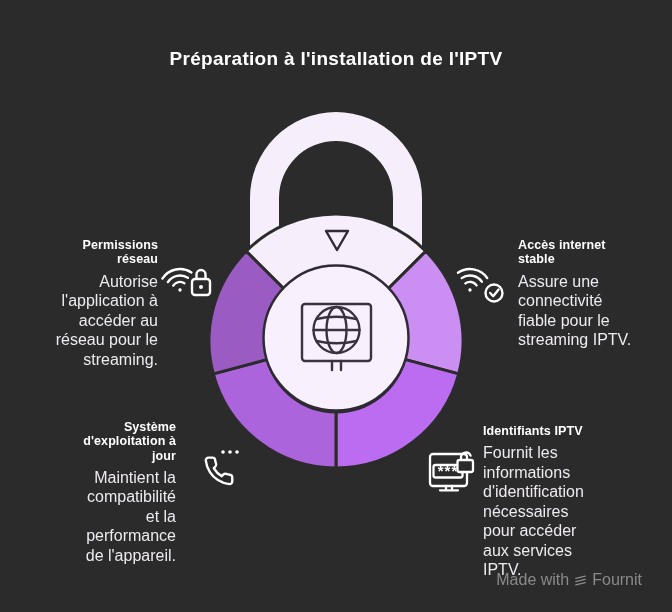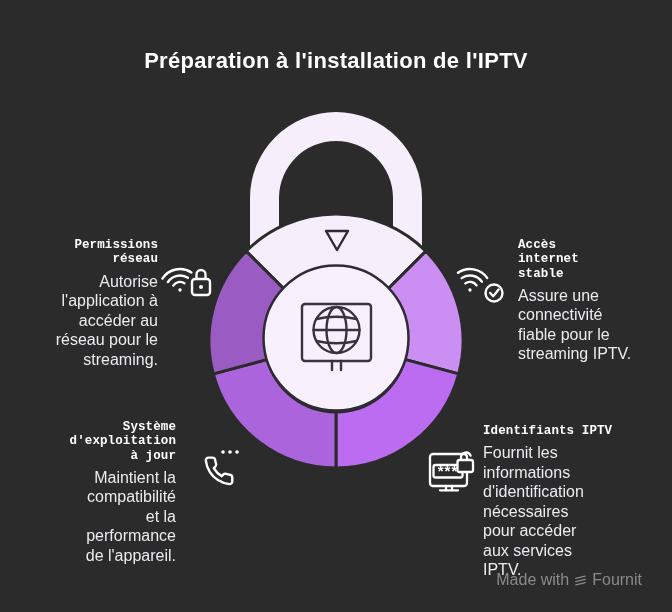--- a/index.html
+++ b/index.html
@@ -1,21 +1,21 @@
 <!DOCTYPE html>
 <html><head>
 <meta charset="utf-8">
 <style>
   html,body{margin:0;padding:0;background:#2b2b2b;}
   .stage{position:relative;width:672px;height:612px;background:#2b2b2b;overflow:hidden;
          font-family:"Liberation Sans",sans-serif;}
   .title{position:absolute;top:48px;left:0;width:672px;text-align:center;
-         font-size:22px;font-weight:700;color:#ffffff;letter-spacing:.3px;}
+         font-size:19px;font-weight:700;color:#ffffff;letter-spacing:.3px;}
   .item{position:absolute;color:#ffffff;}
-  .item .heading{font-size:12.5px;font-weight:700;line-height:1.14;letter-spacing:.1px;color:#ffffff;font-family:Liberation Mono, monospace;}
+  .item .heading{font-size:12.5px;font-weight:700;line-height:1.14;letter-spacing:.1px;color:#ffffff;}
   .item .desc{margin-top:5px;font-size:16px;line-height:1.22;color:#edeaf0;}
   .item.align-right{text-align:right;}
   .item1{left:28px;top:238px;width:130px;}
   .item1 .heading{width:100px;margin-left:auto;}
   .item1 .desc{width:122px;margin-left:auto;}
   .item2{left:518px;top:238px;width:132px;}
   .item2 .heading{width:100px;}
   .item2 .desc{width:118px;}
   .item3{left:40px;top:420px;width:136px;}
   .item3 .heading{width:112px;margin-left:auto;}

